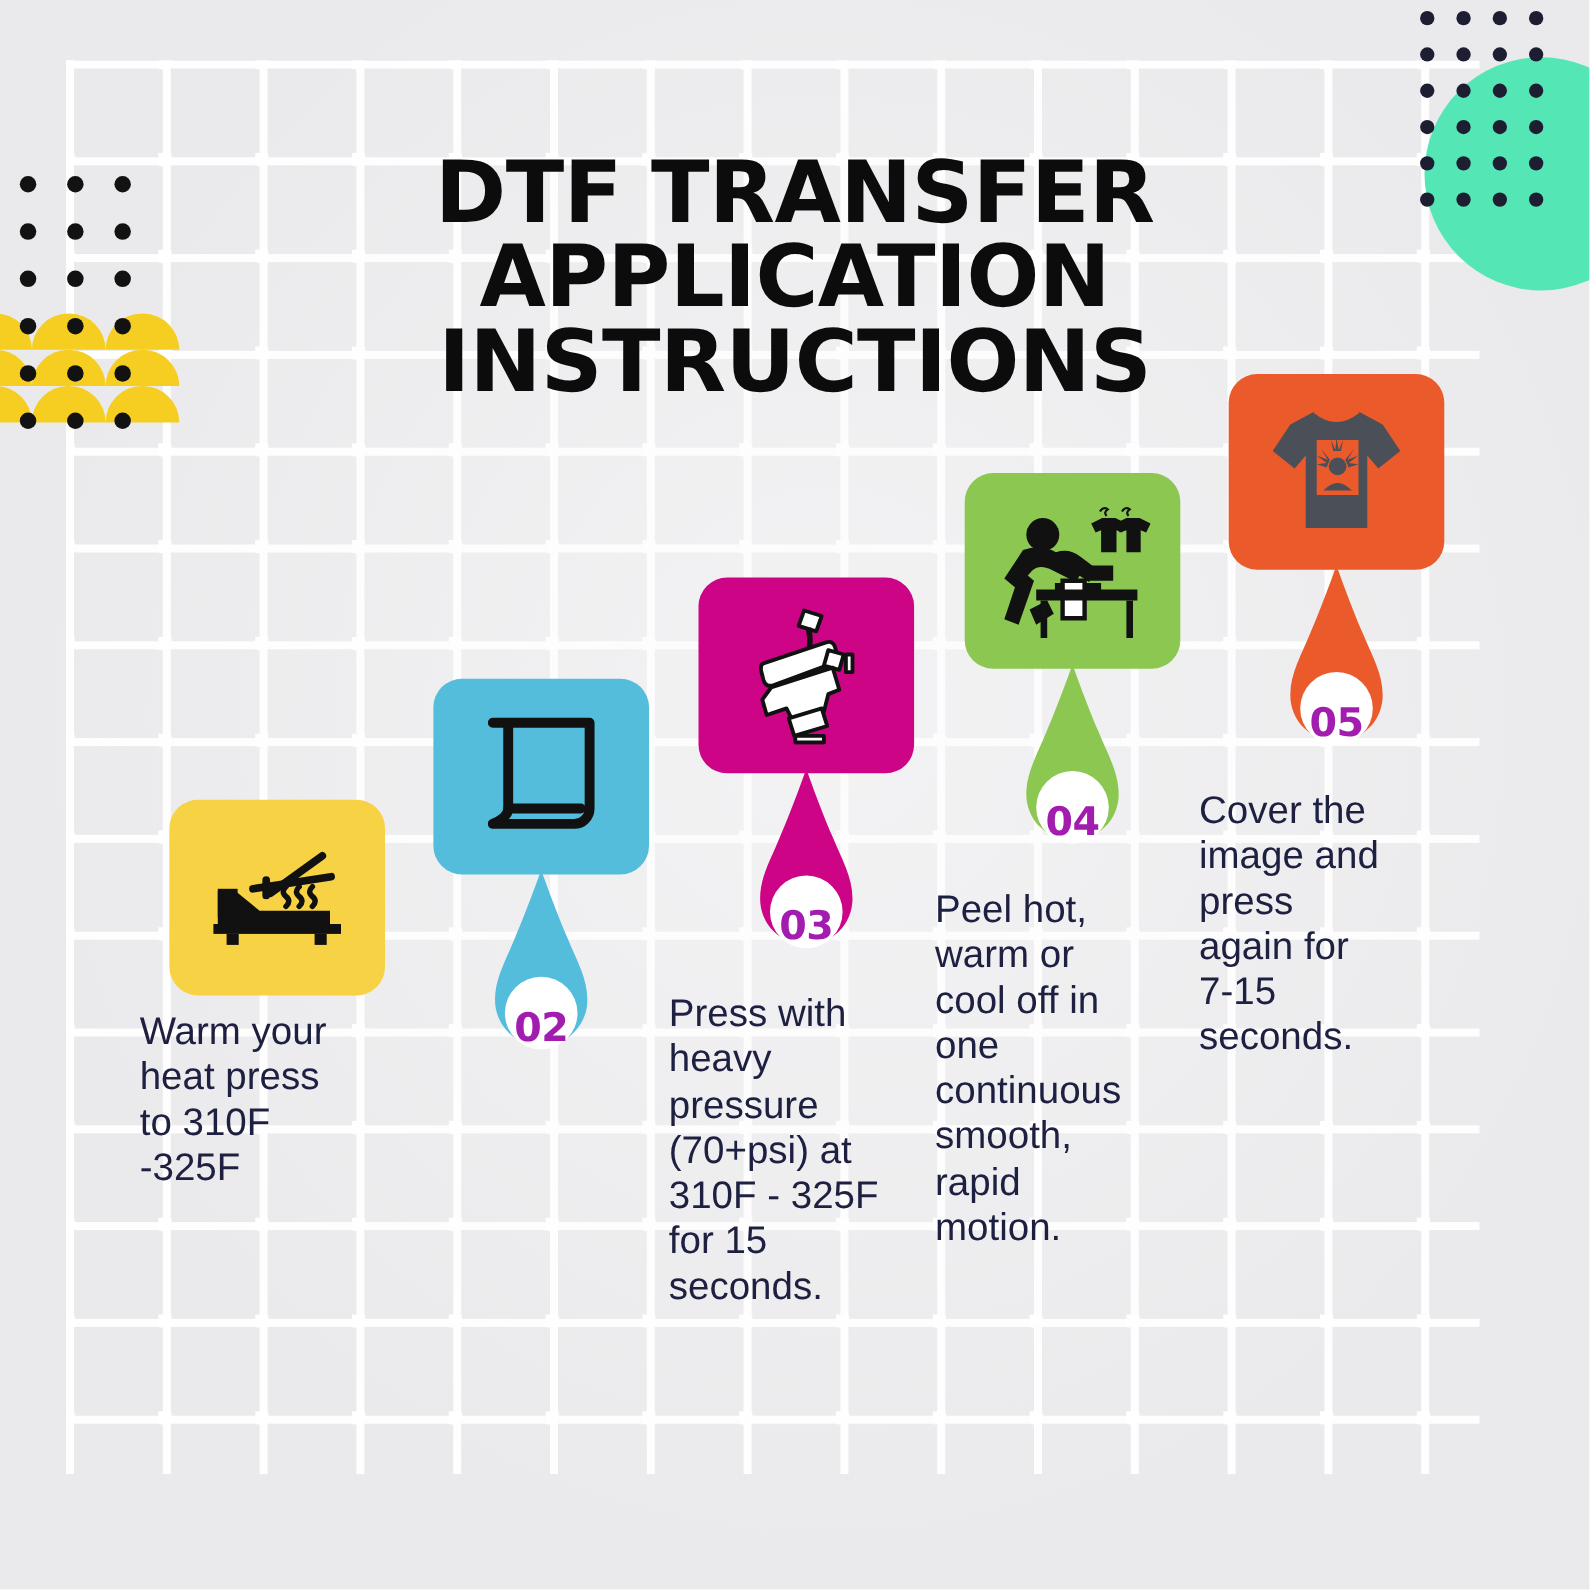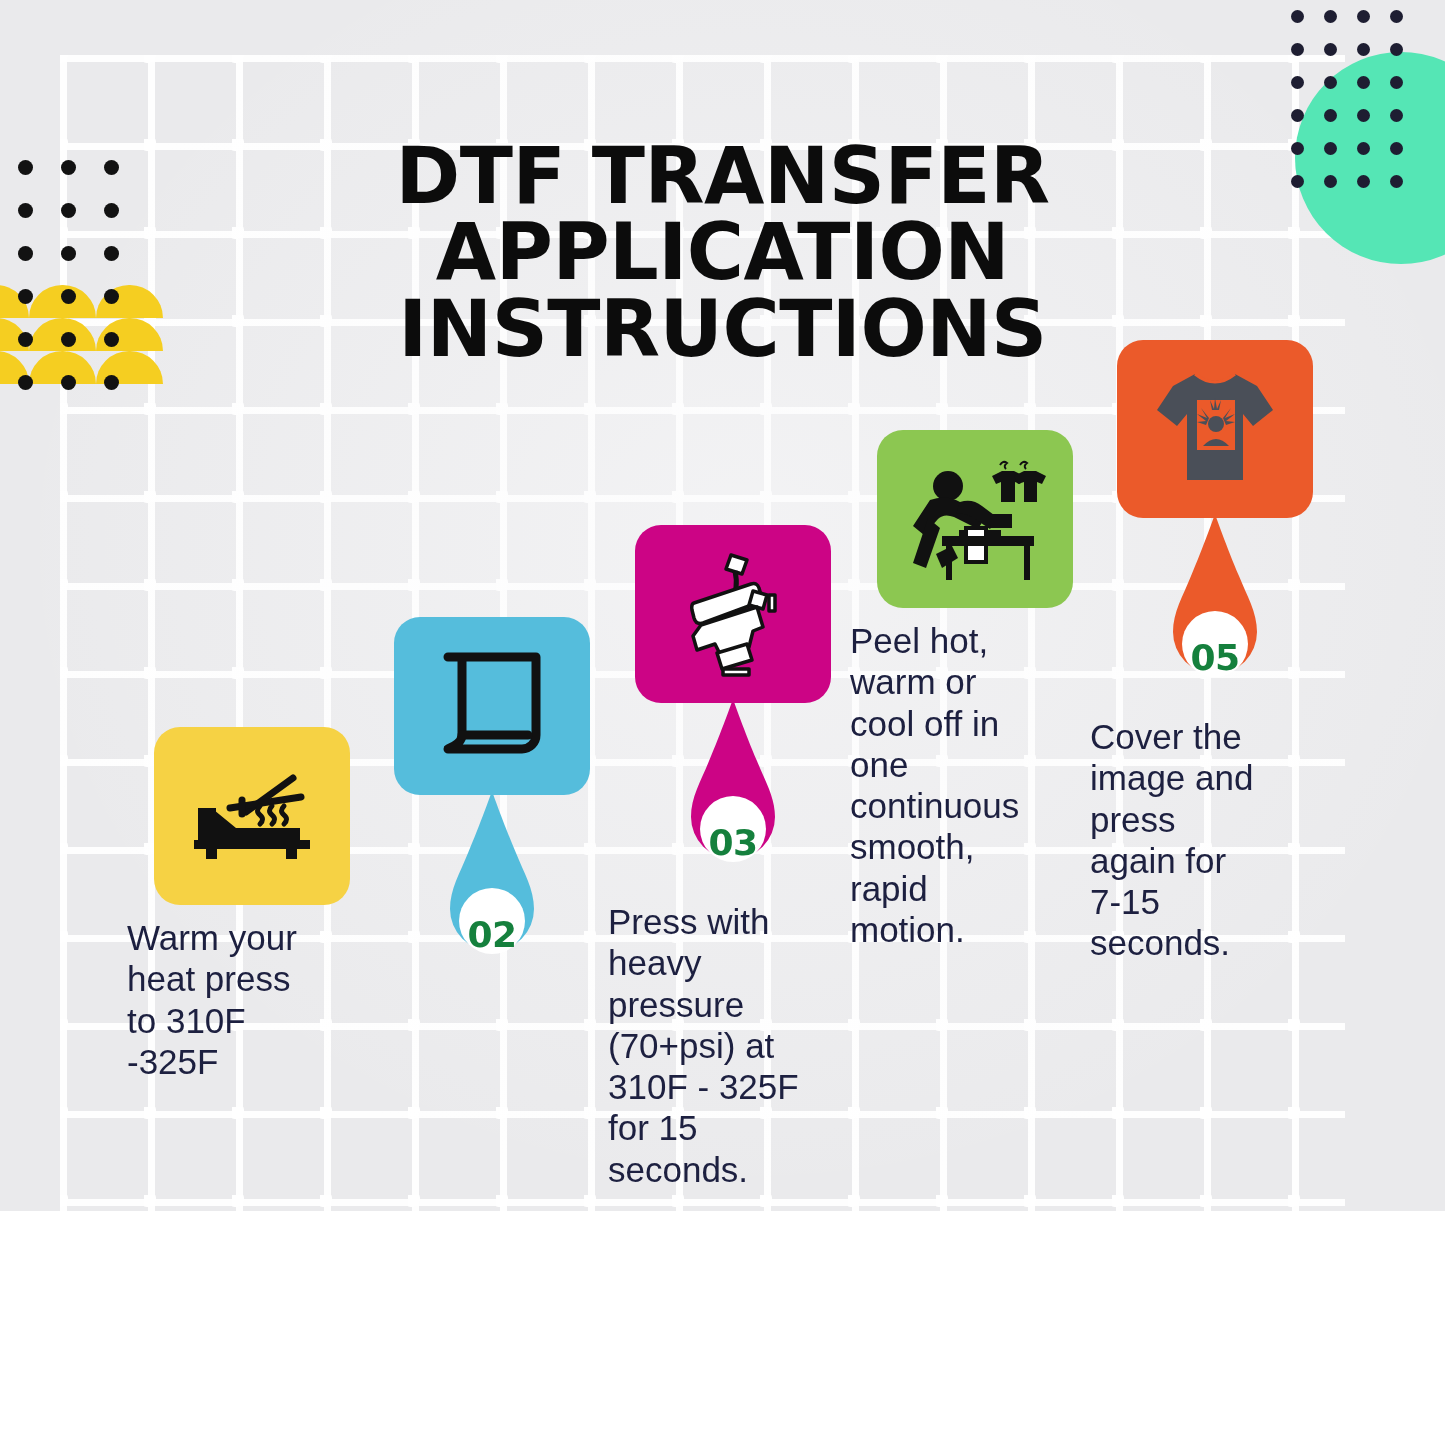--- a/index.html
+++ b/index.html
@@ -6,21 +6,21 @@
 
   html, body {
     width: 1445px; height: 1445px;
     background: #ffffff;
     font-family: "Liberation Sans", sans-serif;
     overflow: hidden;
   }
 
   #canvas {
     position: relative;
-    width: 1445px; height: 1211px;
+    width: 1445px; height: 1445px;
     background: #eaeaec;
     overflow: hidden;
   }
 
   
   .grid-bg {
     position: absolute;
     left: 60px; top: 55px;
     width: 1285px; height: 1285px;
     background-image:
@@ -134,21 +134,21 @@
   }
   .pin svg { display: block; position: absolute; left: 0; top: 0; }
   .pin .num {
     position: absolute;
     left: 0; right: 0;
     bottom: 26px;
     text-align: center;
     font-family: "DejaVu Sans", sans-serif;
     font-weight: 900;
     font-size: 36px;
-    color: #15803d;
+    color: #a21caf;
     letter-spacing: -0.5px;
   }
 
   .caption {
     margin-top: 12px;
     width: 250px;
     font-family: "Liberation Sans", sans-serif;
     font-weight: 400;
     font-size: 35px;
     line-height: 1.18;
@@ -330,20 +330,27 @@
         <path d="M82 58 h26 v14 H82 Z" fill="#111"></path>
         <path d="M55 74 h42 v10 H55 Z" fill="#111"></path>
 
         <path d="M62 72 h20 v34 H62 Z" fill="#fff" stroke="#111" stroke-width="4"></path>
 
         <path d="M38 80 h92 v10 H38 Z" fill="#111"></path>
         <rect x="42" y="90" width="6" height="34" fill="#111"></rect>
         <rect x="120" y="90" width="6" height="34" fill="#111"></rect>
       </svg>
     </div>
+    <div class="pin">
+      <svg width="116" height="190" viewBox="0 0 116 190">
+        <path d="M58 0 C58 0 46 34 34 62 C26 82 16 98 16 118 A42 42 0 1 0 100 118 C100 98 90 82 82 62 C70 34 58 0 58 0 Z" fill="#8cc751"></path>
+        <circle cx="58" cy="130" r="33" fill="#ffffff"></circle>
+      </svg>
+      <span class="num">04</span>
+    </div>
     <div class="caption">Peel hot,
 warm or
 cool off in
 one
 continuous
 smooth,
 rapid
 motion.</div>
   </div>
 

